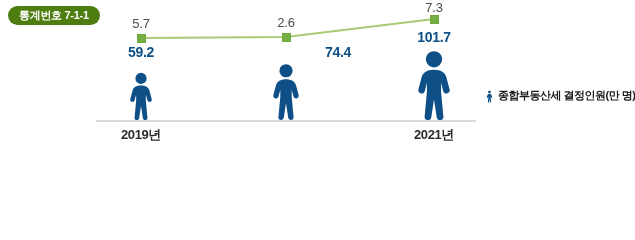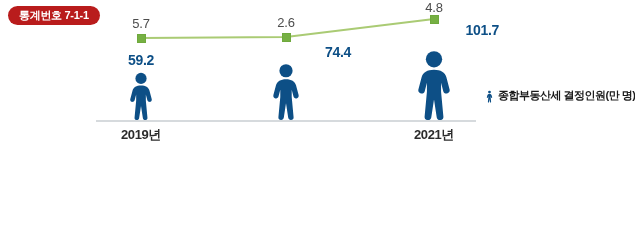--- a/index.html
+++ b/index.html
@@ -22,21 +22,21 @@
 
   
   .badge {
     position: absolute;
     left: 8px;
     top: 6px;
     height: 19px;
     padding: 0 11px;
     display: flex;
     align-items: center;
-    background: #b91c1c;
+    background: #4d7c0f;
     color: #ffffff;
     border-radius: 10px;
     font-size: 11px;
     font-weight: bold;
     letter-spacing: -0.3px;
     white-space: nowrap;
   }
 
   
   .plot {
@@ -163,21 +163,21 @@
 
     <div class="axis-line"></div>
 
     <svg class="line-svg" viewBox="0 0 635 152">
       <polyline points="141,38 286,37 434,19" fill="none" stroke="#aacb74" stroke-width="2.2" stroke-linejoin="round" stroke-linecap="round"></polyline>
     </svg>
 
     <div class="group" style="left:76px;">
       <div class="val-line" style="top:16px;">5.7</div>
       <div class="marker" style="left:60.5px; top:33.5px;"></div>
-      <div class="val-person" style="top:52px;">59.2</div>
+      <div class="val-person" style="top:44px;">59.2</div>
       <div class="person" style="top:72px;">
         <svg width="28" height="48" viewBox="0 0 28 48">
           <circle cx="14" cy="6.4" r="5.6" fill="#0d4f86"></circle>
           <path d="M14 13.6c-4.6 0-7.6 1.9-8.5 5.1L3.3 27c-.35 1.5.45 2.6 1.8 2.85 1.25.25 2.25-.45 2.6-1.8l1.45-5.6v6.2l-1.6 17.1c-.1 1.4.85 2.35 2.25 2.35 1.3 0 2.15-.75 2.35-2.05L14 33.9l1.85 12.15c.2 1.3 1.05 2.05 2.35 2.05 1.4 0 2.35-.95 2.25-2.35l-1.6-17.1v-6.2l1.45 5.6c.35 1.35 1.35 2.05 2.6 1.8 1.35-.25 2.15-1.35 1.8-2.85l-2.2-8.3c-.9-3.2-3.9-5.1-8.5-5.1z" fill="#0d4f86"></path>
         </svg>
       </div>
       <div class="xlabel">2019년</div>
     </div>
 
     <div class="group" style="left:221px;">
@@ -186,23 +186,23 @@
       <div class="val-person" style="top:44px;text-align:right;">74.4</div>
       <div class="person" style="top:63px;">
         <svg width="33" height="57" viewBox="0 0 28 48">
           <circle cx="14" cy="6.4" r="5.6" fill="#0d4f86"></circle>
           <path d="M14 13.6c-4.6 0-7.6 1.9-8.5 5.1L3.3 27c-.35 1.5.45 2.6 1.8 2.85 1.25.25 2.25-.45 2.6-1.8l1.45-5.6v6.2l-1.6 17.1c-.1 1.4.85 2.35 2.25 2.35 1.3 0 2.15-.75 2.35-2.05L14 33.9l1.85 12.15c.2 1.3 1.05 2.05 2.35 2.05 1.4 0 2.35-.95 2.25-2.35l-1.6-17.1v-6.2l1.45 5.6c.35 1.35 1.35 2.05 2.6 1.8 1.35-.25 2.15-1.35 1.8-2.85l-2.2-8.3c-.9-3.2-3.9-5.1-8.5-5.1z" fill="#0d4f86"></path>
         </svg>
       </div>
     </div>
 
     <div class="group" style="left:369px;">
-      <div class="val-line" style="top:0px;">4.8</div>
+      <div class="val-line" style="top:0px;">7.3</div>
       <div class="marker" style="left:60.5px; top:14.5px;"></div>
-      <div class="val-person" style="top:22px;text-align:right;">101.7</div>
+      <div class="val-person" style="top:29px;">101.7</div>
       <div class="person" style="top:50px;">
         <svg width="41" height="70" viewBox="0 0 28 48">
           <circle cx="14" cy="6.4" r="5.6" fill="#0d4f86"></circle>
           <path d="M14 13.6c-4.6 0-7.6 1.9-8.5 5.1L3.3 27c-.35 1.5.45 2.6 1.8 2.85 1.25.25 2.25-.45 2.6-1.8l1.45-5.6v6.2l-1.6 17.1c-.1 1.4.85 2.35 2.25 2.35 1.3 0 2.15-.75 2.35-2.05L14 33.9l1.85 12.15c.2 1.3 1.05 2.05 2.35 2.05 1.4 0 2.35-.95 2.25-2.35l-1.6-17.1v-6.2l1.45 5.6c.35 1.35 1.35 2.05 2.6 1.8 1.35-.25 2.15-1.35 1.8-2.85l-2.2-8.3c-.9-3.2-3.9-5.1-8.5-5.1z" fill="#0d4f86"></path>
         </svg>
       </div>
       <div class="xlabel">2021년</div>
     </div>
 
   </div>

